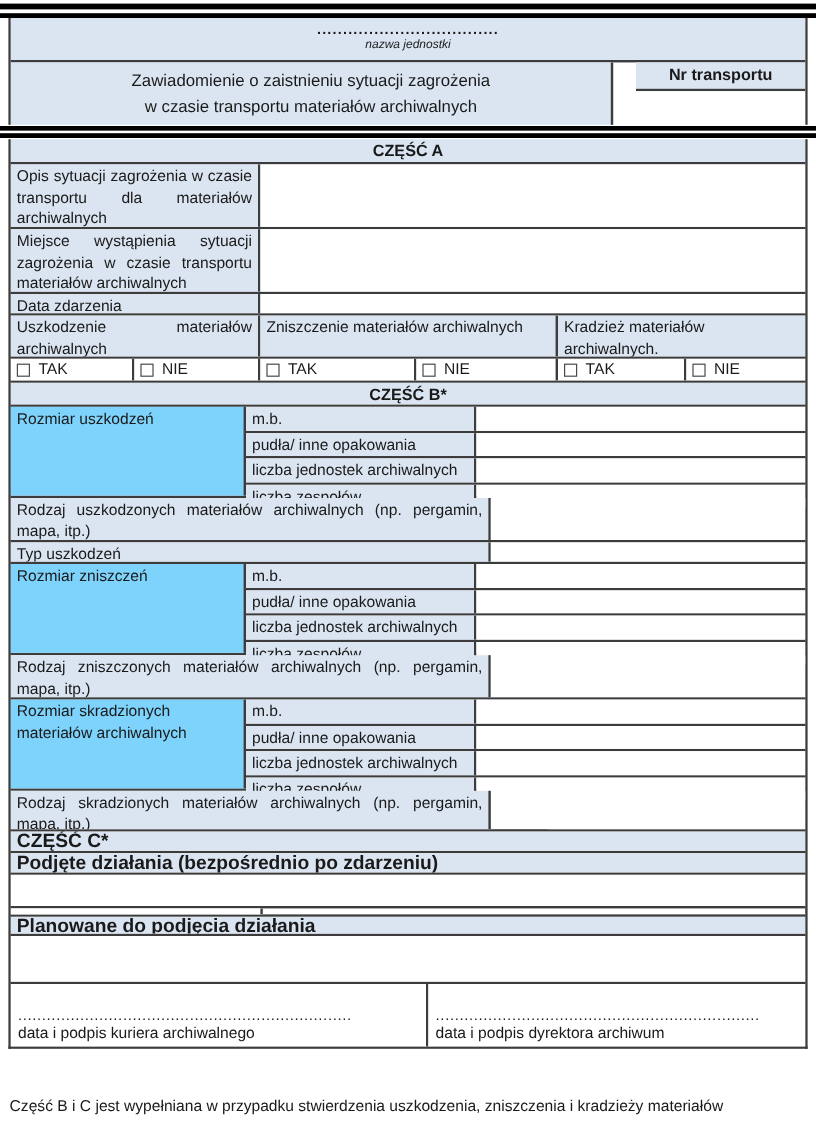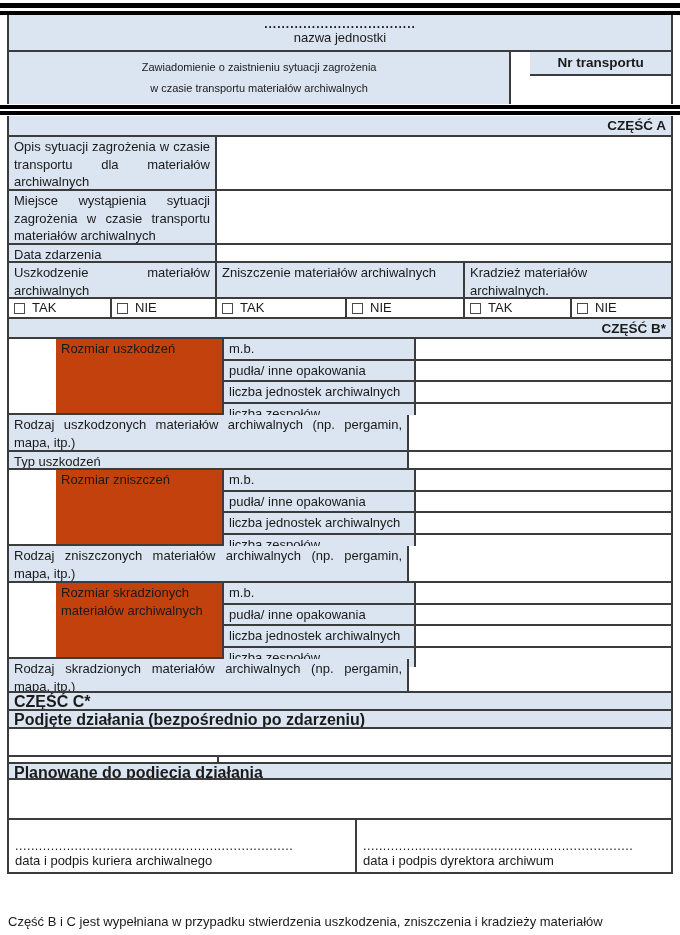--- a/index.html
+++ b/index.html
@@ -30,34 +30,34 @@
   .row.noline{border-bottom:none;}
   .cell{
     box-sizing:border-box;padding:1px 5px;
     font-size:13px;line-height:17.5px;overflow:hidden;
   }
   .lbl{background:#dbe5f1;}
   .val{background:#ffffff;}
   .br{border-right:2px solid #3c3c3c;}
   .just{text-align:justify;}
   .sec{
-    background:#dbe5f1;font-weight:bold;text-align:right;
+    background:#dbe5f1;font-weight:bold;text-align:center;
     font-size:13.5px;flex:1;
   }
   .grow{flex:1;}
 
   
   .unit-row{height:37px;background:#dbe5f1;flex-direction:column;
     align-items:center;justify-content:flex-start;display:flex;}
   .unit-dots{font-size:12px;letter-spacing:1px;line-height:14px;margin-top:2px;font-weight:bold;}
-  .unit-label{font-size:13px;line-height:13px;}
+  .unit-label{font-size:10px;line-height:13px;font-style:italic;}
   .title-row{height:52px;}
   .title-cell{width:520px;background:#dbe5f1;display:flex;flex-direction:column;
     justify-content:center;align-items:center;}
-  .title-line{font-size:11px;line-height:21px;}
+  .title-line{font-size:14px;line-height:21px;}
   .nr-col{width:146px;display:flex;flex-direction:column;padding-left:19px;}
   .nr-hdr{height:24px;background:#dbe5f1;font-weight:bold;text-align:center;
     font-size:13.5px;line-height:21px;border-bottom:2px solid #3c3c3c;box-sizing:border-box;}
   .nr-val{flex:1;background:#fff;}
 
   
   .c-label{width:208px;}
   .h54{height:54px;}
   .h36{height:36px;}
   .h21{height:21px;}
@@ -67,21 +67,21 @@
   .inc2{width:248px;}
   .inc3{flex:1;}
   .cb-cell{display:flex;align-items:center;background:#fff;}
   .cbw1{width:103px;} .cbw2{width:105px;} .cbw3{width:130px;}
   .cbw4{width:118px;} .cbw5{width:107px;} .cbw6{flex:1;}
   .cbox{display:inline-block;width:11px;height:11px;border:1.5px solid #4a4a4a;
     background:#fff;margin-right:7px;flex:0 0 auto;box-sizing:border-box;}
 
   
   .block{height:76px;}
-  .block-left{width:168px;background:#c2410c;margin-left:47px;}
+  .block-left{width:196px;background:#7dd3fc;}
   .block-right{flex:1;display:flex;flex-direction:column;}
   .subrow{flex:1;display:flex;border-bottom:2px solid #3c3c3c;box-sizing:border-box;}
   .subrow:last-child{border-bottom:none;}
   .metric{width:192px;background:#dbe5f1;}
   .subval{flex:1;background:#fff;}
   .wide-label{width:400px;background:#dbe5f1;}
   .h37{height:37px;}
   .h34{height:34px;gap:48px;}
 
   

